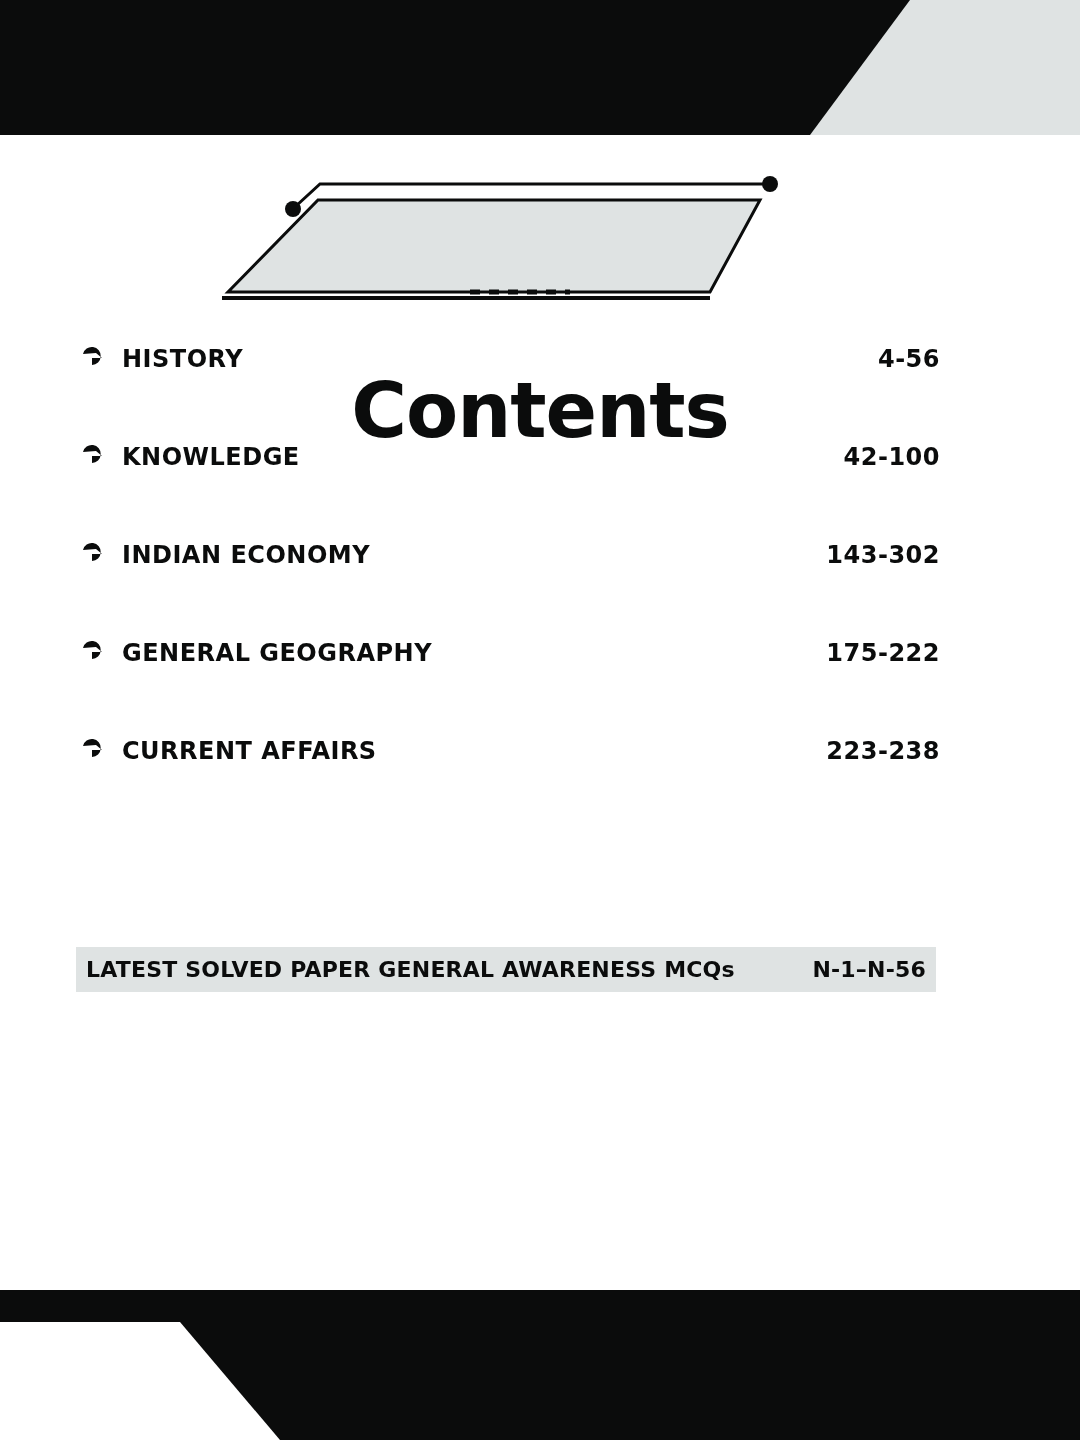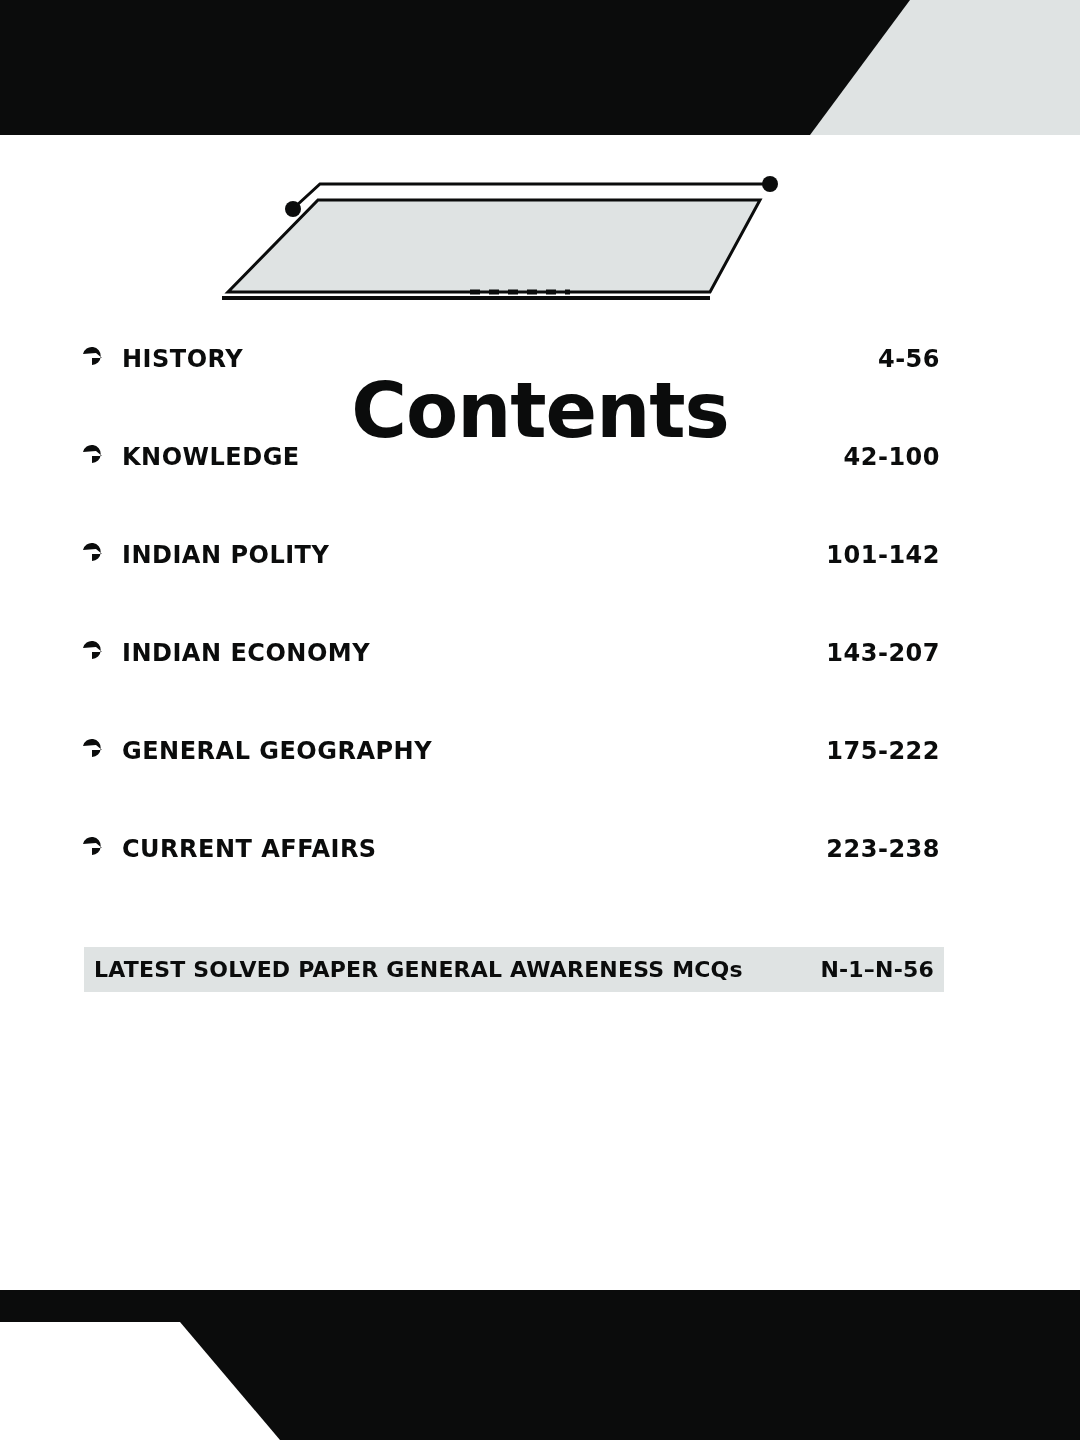--- a/index.html
+++ b/index.html
@@ -136,21 +136,21 @@
     letter-spacing: 0.5px;
     color: #0b0c0c;
     text-align: right;
     font-family: "DejaVu Sans", sans-serif;
   }
 
   
   .toc-special {
     position: absolute;
     top: 947px;
-    left: 84px;
+    left: 76px;
     width: 860px;
     height: 45px;
     background: #dfe3e3;
     display: flex;
     align-items: center;
     padding: 0 10px;
     box-sizing: border-box;
   }
   .toc-special-title {
     flex: 1 1 auto;
@@ -211,38 +211,29 @@
   <div class="toc-row">
     <span class="toc-bullet">
       <svg width="26" height="26" viewBox="0 0 26 26">
           <path d="M3 9 A9 9 0 1 1 12 20 L12 13 L22 13 L16 8 Z" fill="#0b0c0c"></path>
         </svg>
     </span>
     <span class="toc-title">KNOWLEDGE</span>
     <span class="toc-pages">42-100</span>
   </div>
 
-  <div class="toc-row">
-    <span class="toc-bullet">
-      <svg width="26" height="26" viewBox="0 0 26 26">
-          <path d="M3 9 A9 9 0 1 1 12 20 L12 13 L22 13 L16 8 Z" fill="#0b0c0c"></path>
-        </svg>
-    </span>
-    <span class="toc-title">INDIAN POLITY</span>
-    <span class="toc-pages">101-142</span>
-  </div>
 
   <div class="toc-row">
     <span class="toc-bullet">
       <svg width="26" height="26" viewBox="0 0 26 26">
           <path d="M3 9 A9 9 0 1 1 12 20 L12 13 L22 13 L16 8 Z" fill="#0b0c0c"></path>
         </svg>
     </span>
     <span class="toc-title">INDIAN ECONOMY</span>
-    <span class="toc-pages">143-207</span>
+    <span class="toc-pages">143-302</span>
   </div>
 
   <div class="toc-row">
     <span class="toc-bullet">
       <svg width="26" height="26" viewBox="0 0 26 26">
           <path d="M3 9 A9 9 0 1 1 12 20 L12 13 L22 13 L16 8 Z" fill="#0b0c0c"></path>
         </svg>
     </span>
     <span class="toc-title">GENERAL GEOGRAPHY</span>
     <span class="toc-pages">175-222</span>

